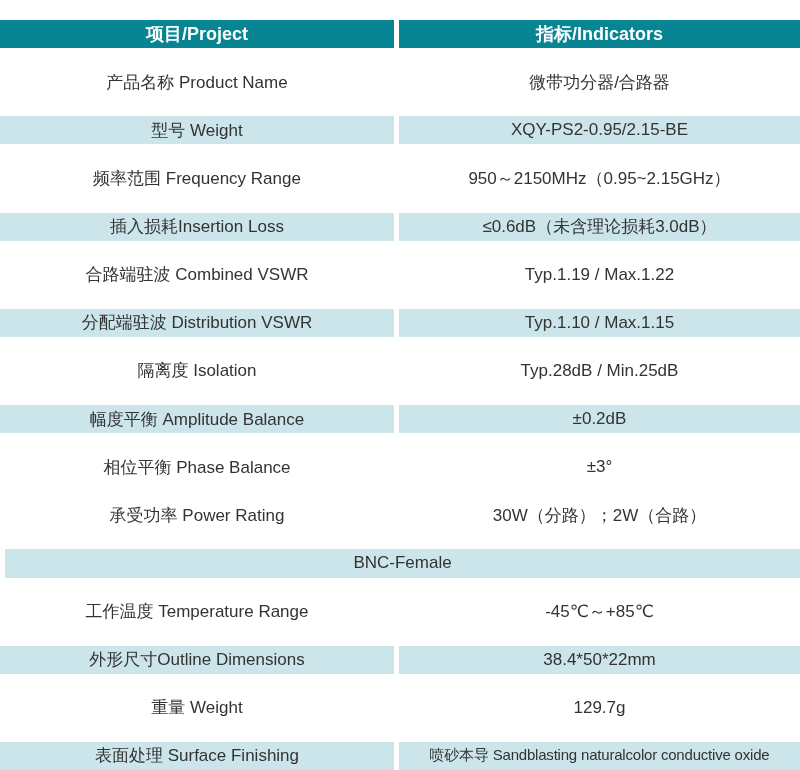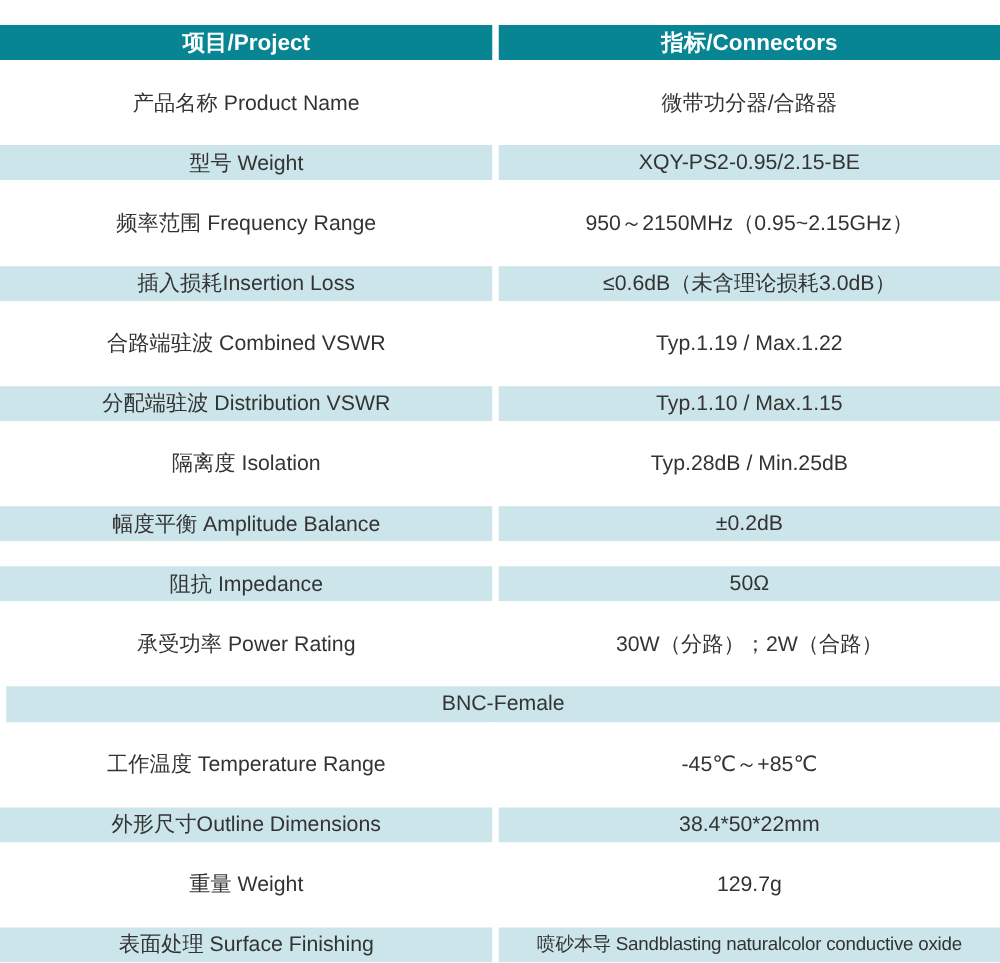--- a/index.html
+++ b/index.html
@@ -56,21 +56,21 @@
   }
   .row:last-child .cell.right { font-size: 15px; letter-spacing: -0.2px; }
 </style>
 </head>
 <body>
 
 <div class="spec-table">
   <div class="row header">
     <div class="cell left">项目/Project</div>
     <div class="divider"></div>
-    <div class="cell right">指标/Connectors</div>
+    <div class="cell right">指标/Indicators</div>
   </div>
 
 <div class="row">
     <div class="cell left">产品名称 Product Name</div>
     <div class="divider"></div>
     <div class="cell right">微带功分器/合路器</div>
   </div>
     <div class="row alt">
     <div class="cell left">型号 Weight</div>
     <div class="divider"></div>
@@ -99,24 +99,24 @@
     <div class="row">
     <div class="cell left">隔离度 Isolation</div>
     <div class="divider"></div>
     <div class="cell right">Typ.28dB / Min.25dB</div>
   </div>
     <div class="row alt">
     <div class="cell left">幅度平衡 Amplitude Balance</div>
     <div class="divider"></div>
     <div class="cell right">±0.2dB</div>
   </div>
-    <div class="row alt">
-    <div class="cell left">阻抗 Impedance</div>
+    <div class="row">
+    <div class="cell left">相位平衡 Phase Balance</div>
     <div class="divider"></div>
-    <div class="cell right">50Ω</div>
+    <div class="cell right">±3°</div>
   </div>
     <div class="row">
     <div class="cell left">承受功率 Power Rating</div>
     <div class="divider"></div>
     <div class="cell right">30W（分路）；2W（合路）</div>
   </div>
     <div class="row alt">
     <div class="divider"></div>
     <div class="cell right">BNC-Female</div>
   </div>

